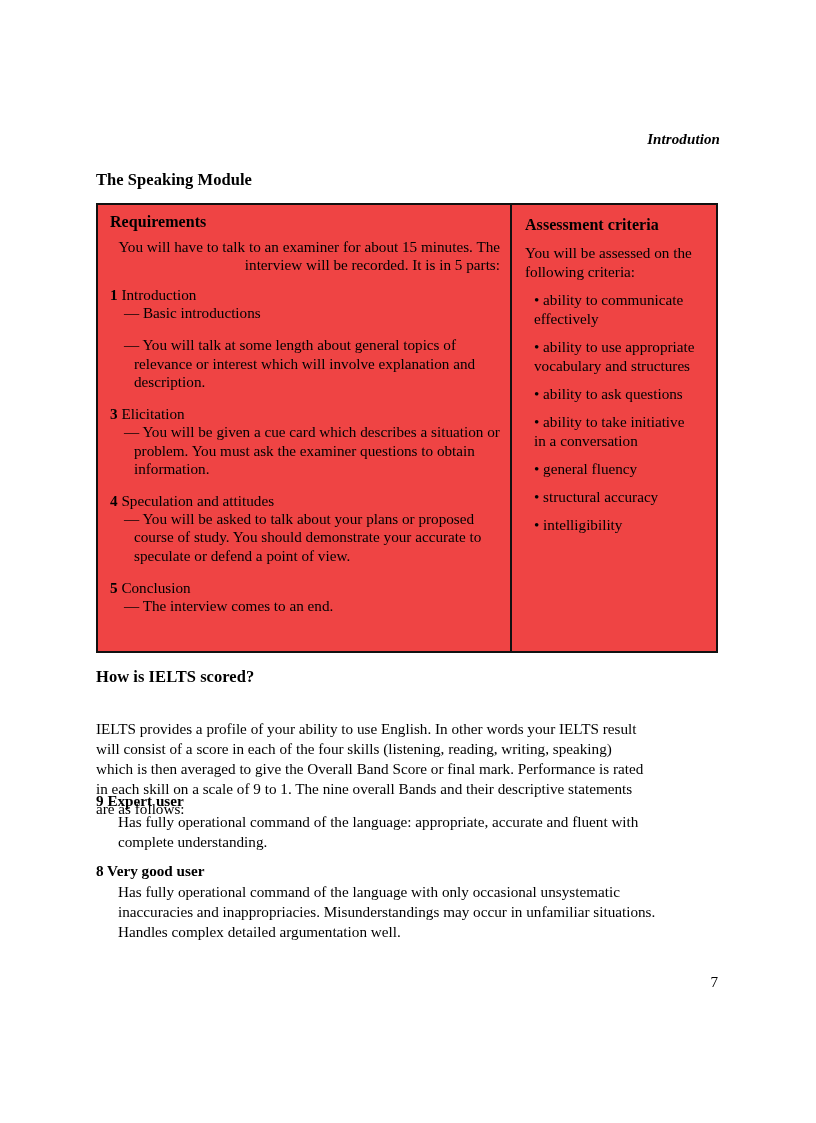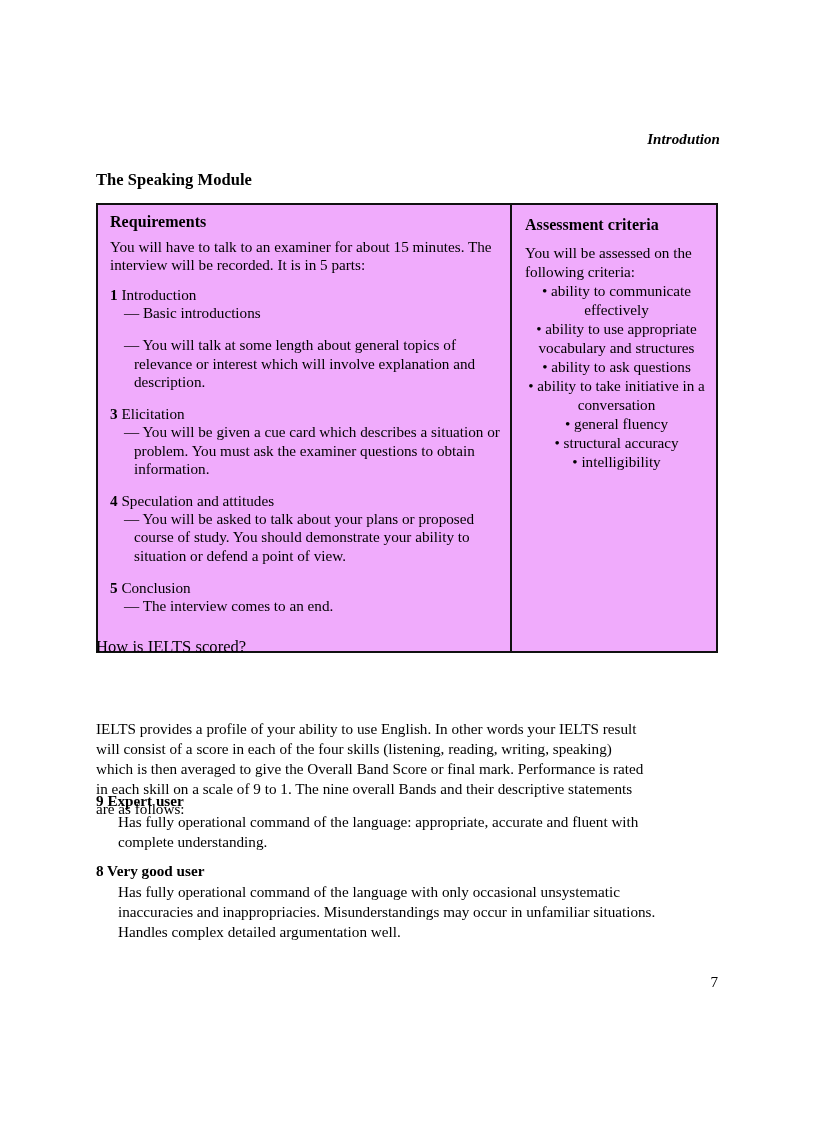--- a/index.html
+++ b/index.html
@@ -43,21 +43,21 @@
   
   .table {
     position: absolute;
     left: 96px;
     top: 203px;
     width: 622px;
     height: 450px;
     box-sizing: border-box;
     border: 2px solid #111111;
     display: flex;
-    background: #f0abfc;
+    background: #ef4444;
   }
   .col-left {
     width: 414px;
     box-sizing: border-box;
     border-right: 2px solid #111111;
     padding: 8px 10px 6px 12px;
   }
   .col-right {
     flex: 1;
     box-sizing: border-box;
@@ -69,38 +69,38 @@
     margin: 0 0 7px 0;
     letter-spacing: 0.05px;
   }
   .box-heading.right-head {
     margin-bottom: 9px;
   }
   .intro-para {
     font-size: 15.2px;
     line-height: 1.18;
     margin: 0 0 12px 0;
+    text-align: right;
   }
   .crit-intro {
     font-size: 15.2px;
     line-height: 1.25;
     margin: 0;
   }
   .crit-list {
     list-style: none;
     margin: 0;
     padding: 0;
     font-size: 15.2px;
     line-height: 1.25;
   }
   .crit-list li {
-    margin: 0;
+    margin: 9px;
     padding: 0;
     text-indent: 0;
-    text-align: center;
   }
   
   .part {
     margin: 0 0 14px 0;
     font-size: 15.2px;
     line-height: 1.2;
   }
   .part:last-child {
     margin-bottom: 0;
   }
@@ -112,22 +112,22 @@
   }
   .part-desc {
     margin: 0;
     padding-left: 24px;
     text-indent: -10px;
   }
   
   .scored-title {
     position: absolute;
     left: 96px;
-    top: 637px;
-    font-weight: normal;
+    top: 667px;
+    font-weight: bold;
     font-size: 16.5px;
     letter-spacing: 0.05px;
   }
   .scored-body {
     position: absolute;
     left: 96px;
     top: 696px;
     width: 556px;
     font-size: 15.2px;
     line-height: 1.32;
@@ -183,21 +183,21 @@
         <p class="part-desc">— You will talk at some length about general topics of relevance or interest which will involve explanation and description.</p>
       </div>
 
       <div class="part">
         <p class="part-title"><span class="part-num">3</span> <span>Elicitation</span></p>
         <p class="part-desc">— You will be given a cue card which describes a situation or problem. You must ask the examiner questions to obtain information.</p>
       </div>
 
       <div class="part">
         <p class="part-title"><span class="part-num">4</span> <span>Speculation and attitudes</span></p>
-        <p class="part-desc">— You will be asked to talk about your plans or proposed course of study. You should demonstrate your ability to situation or defend a point of view.</p>
+        <p class="part-desc">— You will be asked to talk about your plans or proposed course of study. You should demonstrate your accurate to speculate or defend a point of view.</p>
       </div>
 
       <div class="part">
         <p class="part-title"><span class="part-num">5</span> <span>Conclusion</span></p>
         <p class="part-desc">— The interview comes to an end.</p>
       </div>
     </div>
 
     <div class="col-right">
       <div class="box-heading right-head">Assessment criteria</div>

